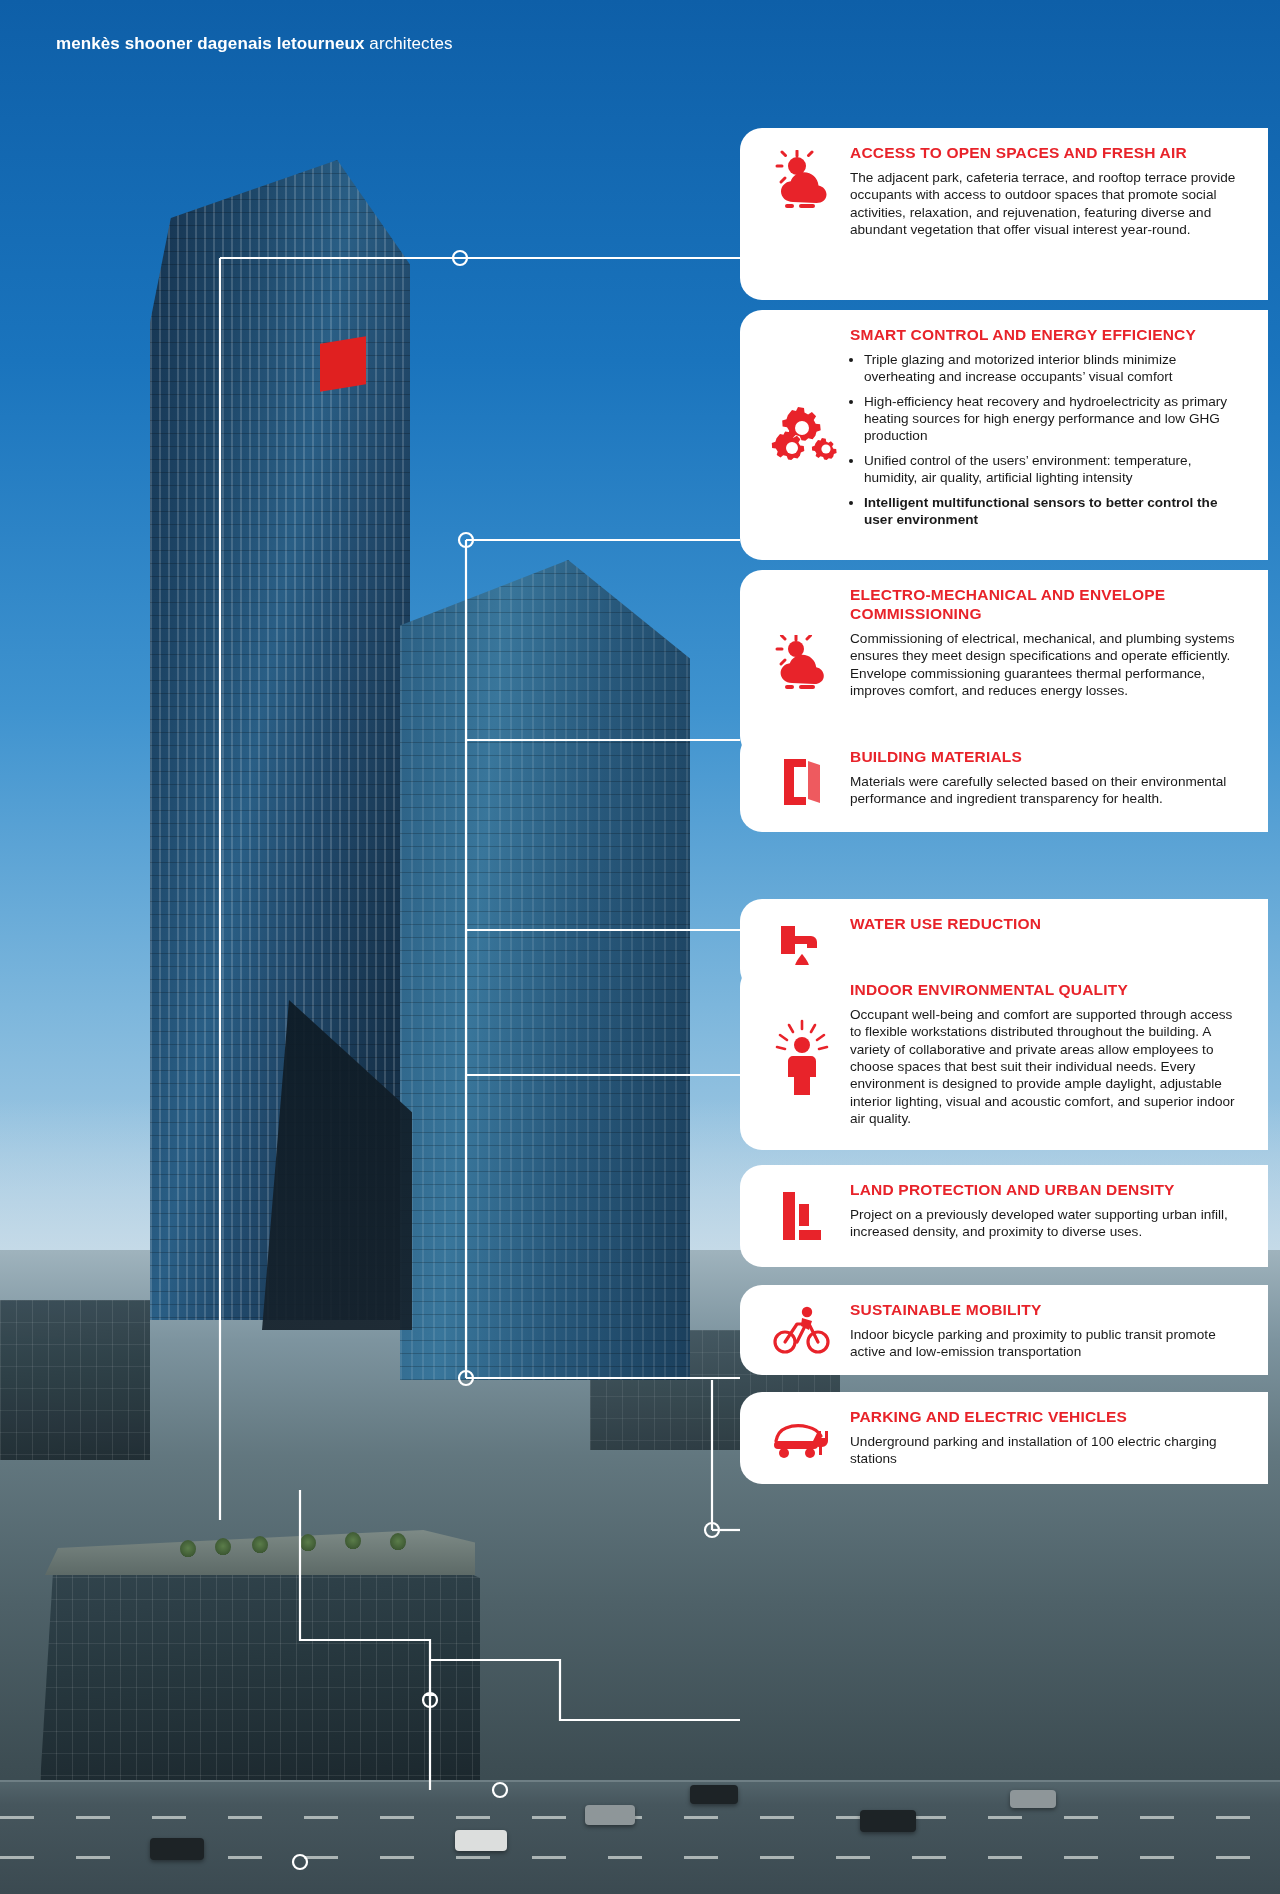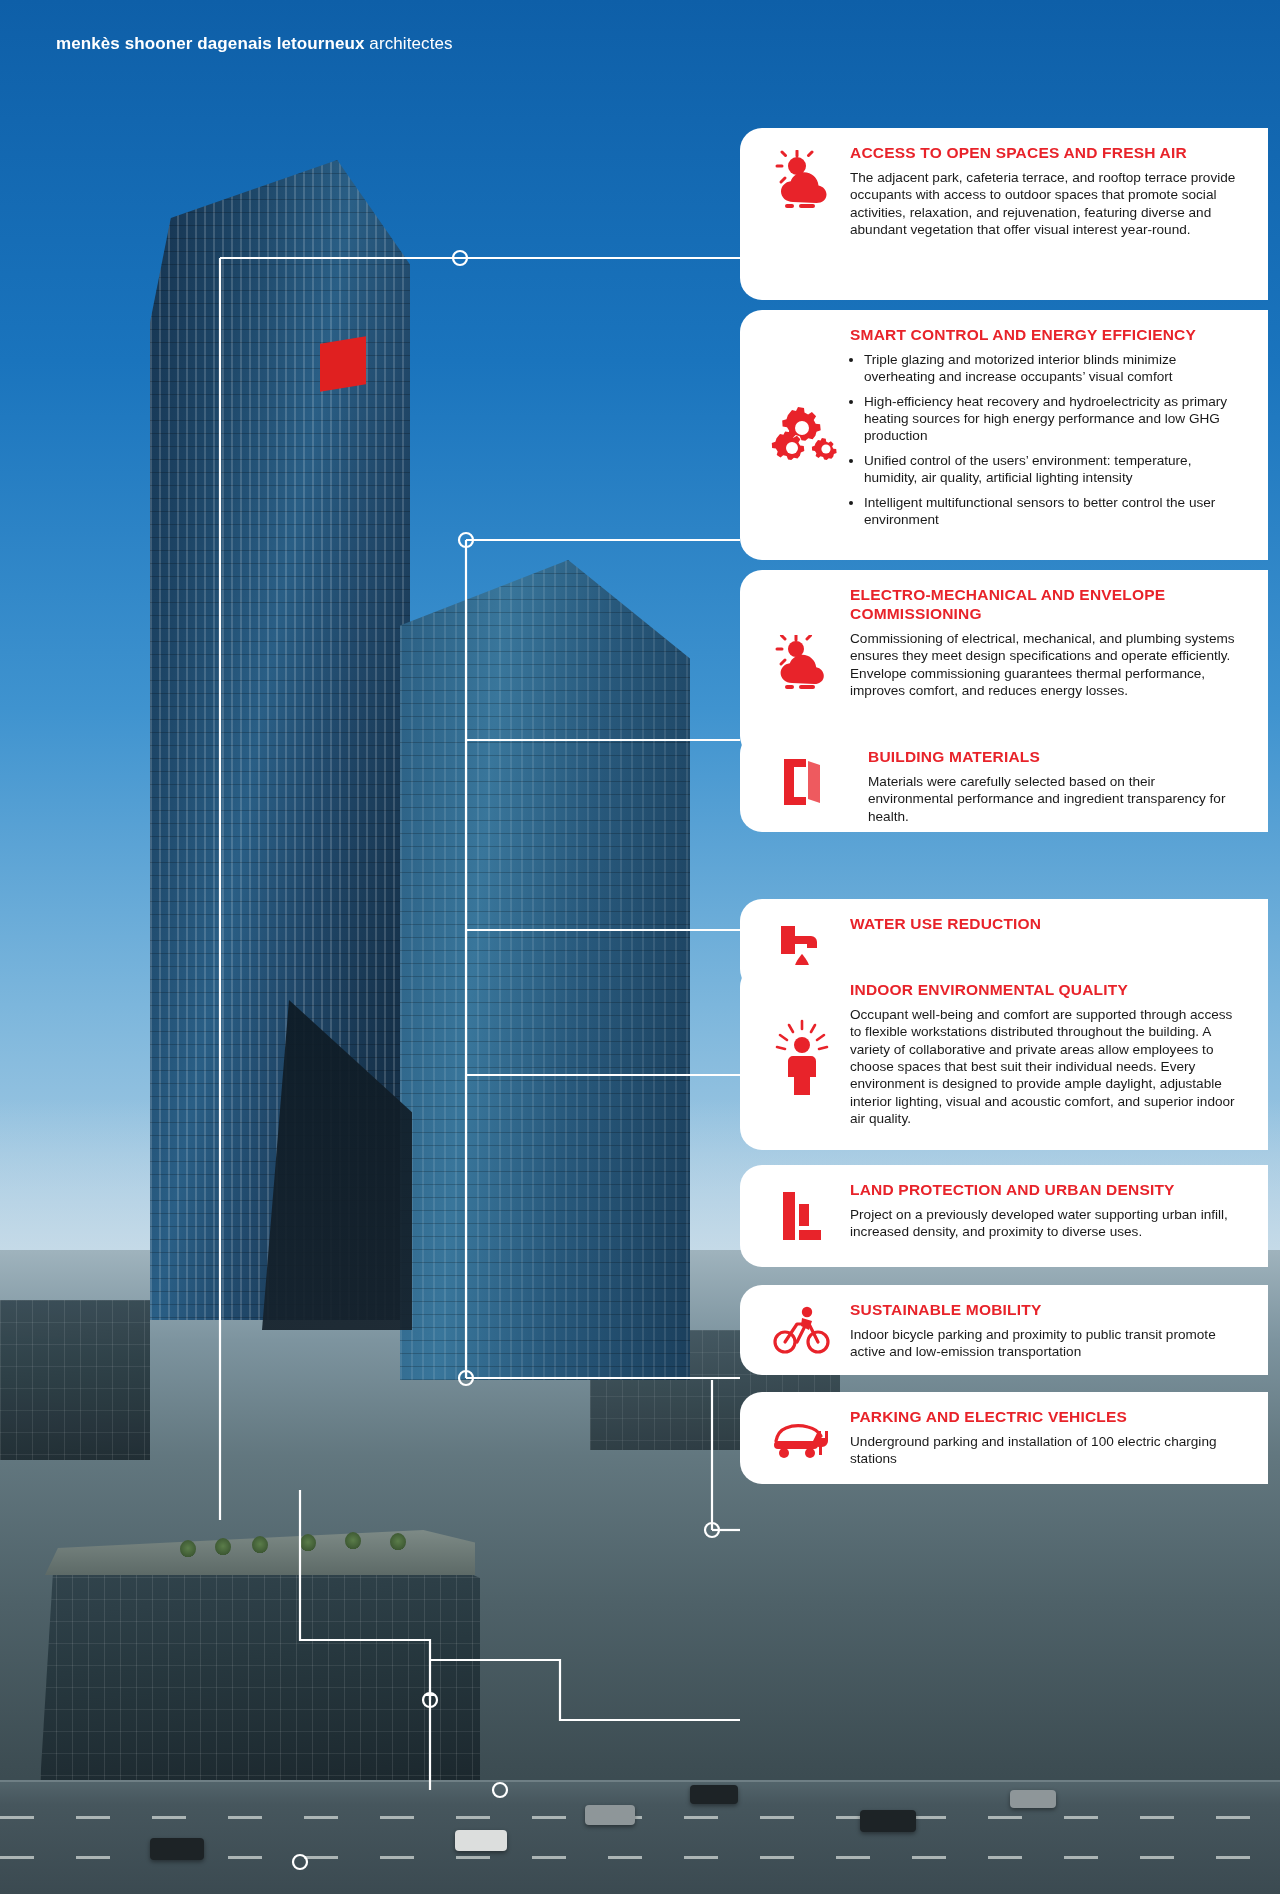--- a/index.html
+++ b/index.html
@@ -169,21 +169,21 @@
     margin: 0;
   }
   ul.card-list {
     margin: 2px 0 0 0;
     padding-left: 14px;
     color: #1a1a1a;
     font-size: 13.6px;
     line-height: 1.28;
   }
   ul.card-list li { margin-bottom: 7px; }
-  ul.card-list li:last-child { margin-bottom: 0; }
+  ul.card-list li:last-child { margin-bottom: 0; font-weight: bold; }
 
   .card.align-top .card-icon { align-items: flex-start; padding-top: 6px; }
 </style>
 </head>
 <body>
 
 <div id="photo">
   <div class="sky"></div>
 
   <div class="skyline">
@@ -356,21 +356,21 @@
           <rect x="30" y="50" width="16" height="4" rx="2"></rect>
         </g>
       </svg>
     </div>
     <div class="card-body">
       <h3 class="card-title">ELECTRO-MECHANICAL AND ENVELOPE COMMISSIONING</h3>
       <p class="card-text">Commissioning of electrical, mechanical, and plumbing systems ensures they meet design specifications and operate efficiently. Envelope commissioning guarantees thermal performance, improves comfort, and reduces energy losses.</p>
     </div>
   </div>
 
-  <div class="card" style="top:732px;height:100px;gap:18px;">
+  <div class="card" style="top:732px;height:100px;">
     <div class="card-icon">
       <svg width="56" height="58" viewBox="0 0 56 58" aria-hidden="true">
         <g fill="#e8232a">
           <path d="M12 4h26l-7 12 7 0 -12 18 4-14 -9 0z" opacity="0"></path>
           <path d="M10 6 h22 v8 h-12 v30 h-10 z"></path>
           <path d="M34 8 l12 4 v38 l-12 -4 z" opacity=".75"></path>
           <path d="M10 44 h22 v8 h-22 z"></path>
         </g>
       </svg>
     </div>

